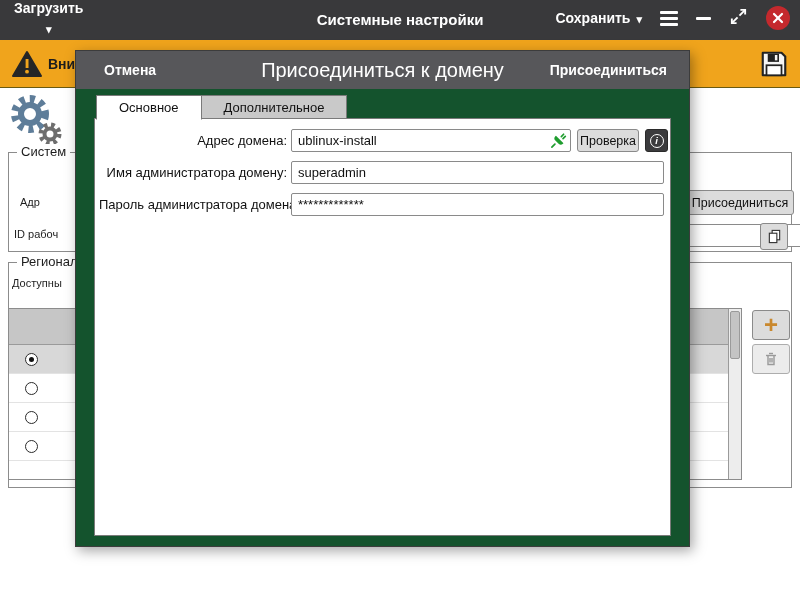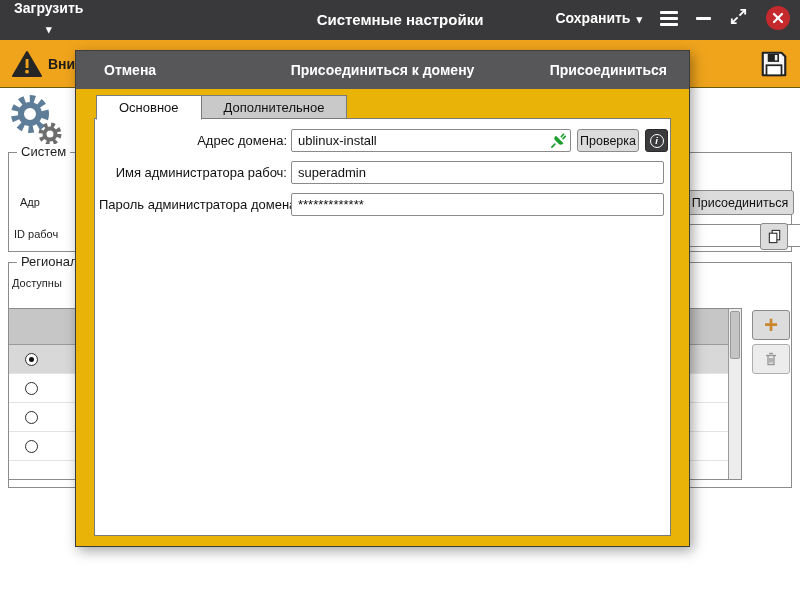--- a/index.html
+++ b/index.html
@@ -46,26 +46,26 @@
   .lang-row.selected { background:#d8d8d8; }
   .radio { width:13px; height:13px; border:1.6px solid #2b2b2b; border-radius:50%; background:#fff; display:inline-block; position:relative; }
   .radio.checked::after { content:""; position:absolute; left:50%; top:50%; width:5px; height:5px; margin:-2.5px 0 0 -2.5px; background:#111; border-radius:50%; }
   .tbl-scroll { position:absolute; right:0; top:0; bottom:0; width:13px; background:#ededed; border-left:1px solid #9a9a9a; }
   .tbl-thumb { position:absolute; left:1px; top:2px; width:10px; height:48px; background:#c4c4c4; border:1px solid #9a9a9a; border-radius:2px; }
 
   .add-btn { position:absolute; left:752px; top:310px; width:38px; height:30px; z-index:1; font-size:24px; font-weight:bold; color:#c9882e; }
   .del-btn { position:absolute; left:752px; top:344px; width:38px; height:30px; z-index:1; background:#ececec; border-color:#adadad; }
 
   
-  .modal { position:absolute; left:75px; top:50px; width:615px; height:497px; background:#eab308; border:1px solid #3c3c3c; box-shadow:3px 4px 12px rgba(0,0,0,0.35); z-index:10; }
+  .modal { position:absolute; left:75px; top:50px; width:615px; height:497px; background:#14532d; border:1px solid #3c3c3c; box-shadow:3px 4px 12px rgba(0,0,0,0.35); z-index:10; }
   .modal-header { position:absolute; left:0; top:0; right:0; height:38px; background:#57575a; color:#fff; }
   .hdr-btn { position:absolute; top:0; height:38px; line-height:38px; font-weight:bold; font-size:14px; cursor:default; }
   .hdr-cancel { left:28px; }
   .hdr-join { right:22px; }
-  .hdr-title { position:absolute; left:0; right:0; top:0; height:38px; line-height:38px; text-align:center; font-weight:bold; font-size:14px; pointer-events:none; }
+  .hdr-title { position:absolute; left:0; right:0; top:0; height:38px; line-height:38px; text-align:center; font-weight:normal; font-size:20px; pointer-events:none; }
 
   .tabs { position:absolute; left:20px; top:44px; height:24px; display:flex; z-index:3; }
   .tab { height:24px; padding:0 22px; font-size:13px; color:#111; display:flex; align-items:center; border:1px solid #7a7a7a; cursor:default; }
   .tab.active { background:#fff; border-bottom:1px solid #fff; height:25px; }
   .tab.inactive { background:#c9c9c9; border-left:none; }
 
   .panel { position:absolute; left:18px; right:18px; top:67px; bottom:10px; border:1px solid #7a7a7a; background:#fff; z-index:2; }
   .frow { position:absolute; left:0; right:0; height:23px; }
   .frow .flabel { position:absolute; left:4px; top:0; width:188px; text-align:right; font-size:13px; color:#111; line-height:23px; white-space:nowrap; }
   .fwrap { position:absolute; top:0; }
@@ -232,21 +232,21 @@
             <path d="M5.4 8.8l4 4c1.1 1.1 2.9 1.1 4 0l.9-.9-8-8-.9.9c-1.1 1.1-1.1 2.9 0 4z" fill="#1f9d2f"></path>
           </svg>
         </div>
         <button class="btn check-btn">Проверка</button>
         <div class="info-btn">
           <span class="info-glyph">i</span>
         </div>
       </div>
 
       <div class="frow" style="top:42px;">
-        <span class="flabel">Имя администратора рабоч:</span>
+        <span class="flabel">Имя администратора домену:</span>
         <div class="fwrap" style="left:196px; width:373px;">
           <input class="tinput" style="padding-right: 6px;" value="superadmin">
         </div>
       </div>
 
       <div class="frow" style="top:74px;">
         <span class="flabel">Пароль администратора домена:</span>
         <div class="fwrap" style="left:196px; width:373px;">
           <input class="tinput" style="padding-right: 6px;" value="*************">
         </div>

